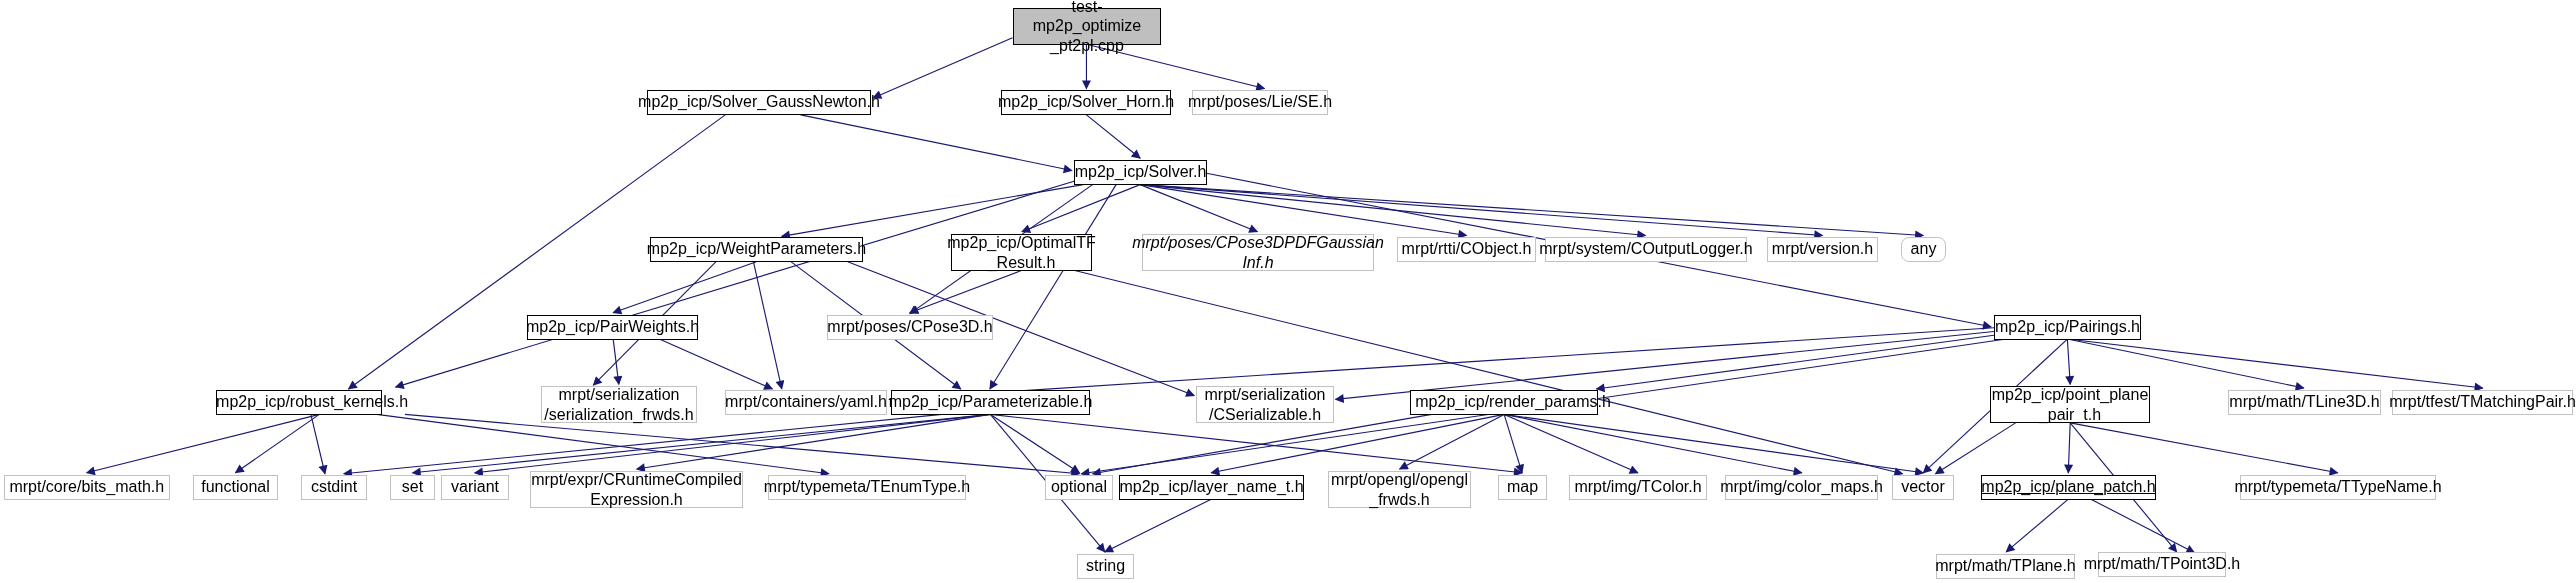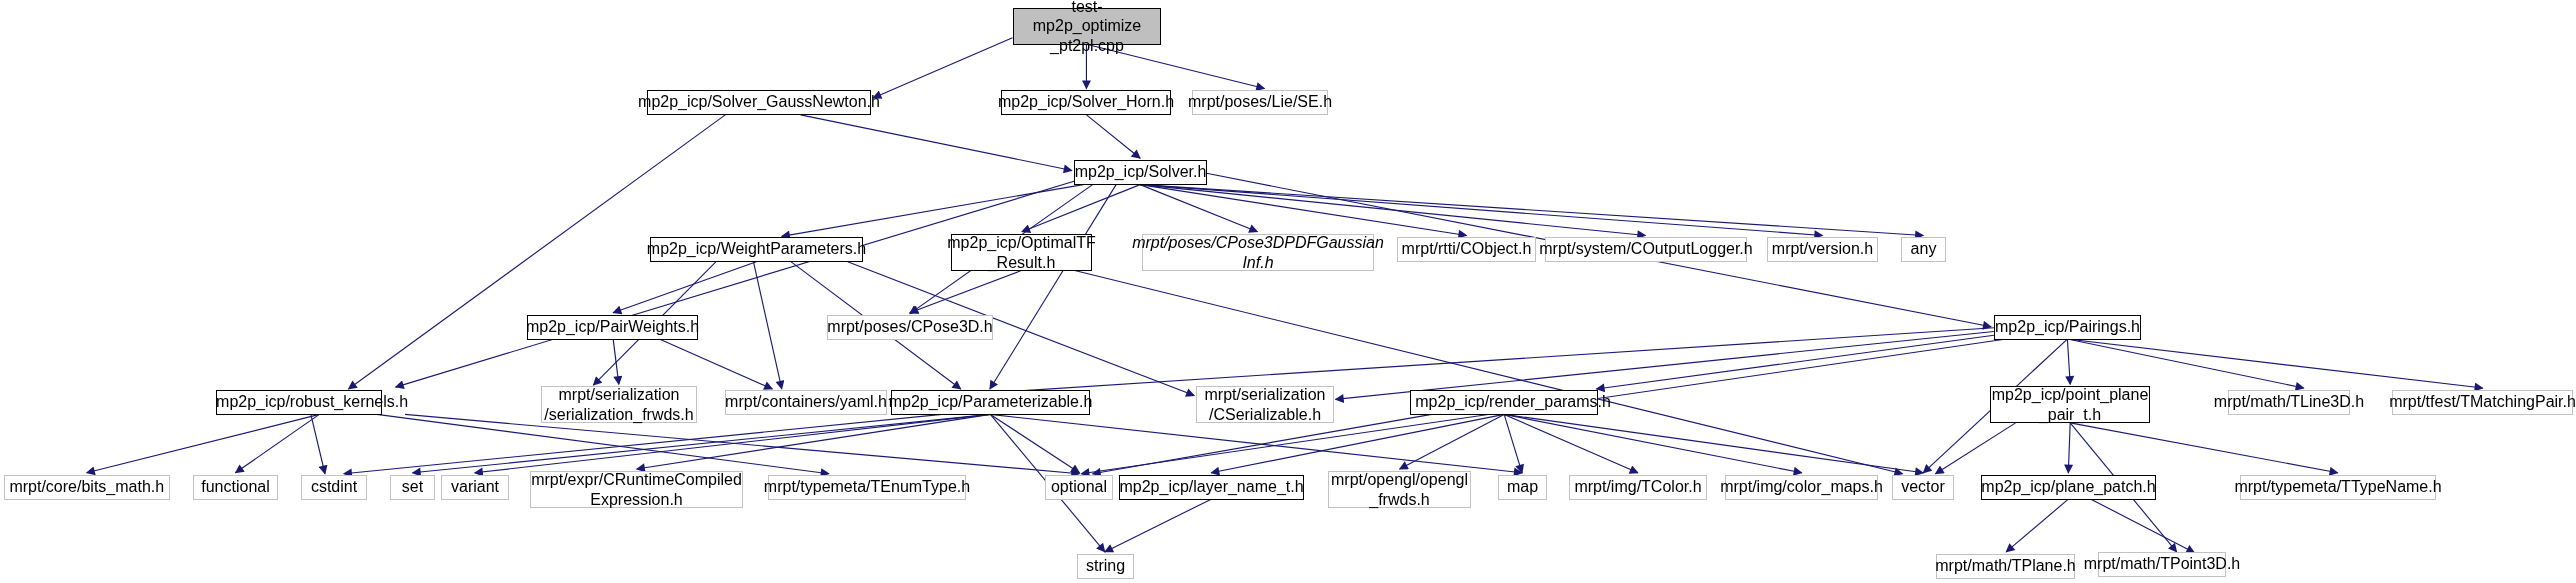--- a/index.html
+++ b/index.html
@@ -107,52 +107,52 @@
       <div class="node ext" style="left: 1192px; top: 90px; width: 136px; height: 24.5px;">mrpt/poses/Lie/SE.h</div>
       <div class="node int" style="left: 1074px; top: 160px; width: 133px; height: 24.5px;">mp2p_icp/Solver.h</div>
       <div class="node int" style="left: 650px; top: 237px; width: 213px; height: 24.5px;">mp2p_icp/WeightParameters.h</div>
       <div class="node int" style="left: 951px; top: 234px; width: 141px; height: 37px;">mp2p_icp/OptimalTF
 _Result.h</div>
       <div class="node ext" style="left: 1142px; top: 234px; width: 232px; height: 37px; font-style: italic;">mrpt/poses/CPose3DPDFGaussian
 Inf.h</div>
       <div class="node ext" style="left: 1397px; top: 237px; width: 139px; height: 24.5px;">mrpt/rtti/CObject.h</div>
       <div class="node ext" style="left: 1545px; top: 237px; width: 202px; height: 24.5px;">mrpt/system/COutputLogger.h</div>
       <div class="node ext" style="left: 1767px; top: 237px; width: 111px; height: 24.5px;">mrpt/version.h</div>
-      <div class="node ext" style="left: 1901px; top: 237px; width: 45px; height: 24.5px;">any</div>
+      <div class="node ext" style="left: 1901px; top: 237px; width: 45px; height: 24.5px; border-radius: 8px;">any</div>
       <div class="node int" style="left: 527px; top: 315px; width: 171px; height: 24.5px;">mp2p_icp/PairWeights.h</div>
       <div class="node ext" style="left: 827px; top: 315px; width: 166px; height: 24.5px;">mrpt/poses/CPose3D.h</div>
       <div class="node int" style="left: 1994px; top: 315px; width: 147px; height: 24.5px;">mp2p_icp/Pairings.h</div>
       <div class="node int" style="left: 216px; top: 390px; width: 166px; height: 24.5px; padding-left: 30px;">mp2p_icp/robust_kernels.h</div>
       <div class="node ext" style="left: 541px; top: 386px; width: 156px; height: 37px;">mrpt/serialization
 /serialization_frwds.h</div>
       <div class="node ext" style="left: 725px; top: 390px; width: 162px; height: 24.5px;">mrpt/containers/yaml.h</div>
       <div class="node int" style="left: 891px; top: 390px; width: 199px; height: 24.5px;">mp2p_icp/Parameterizable.h</div>
       <div class="node ext" style="left: 1196px; top: 386px; width: 138px; height: 37px;">mrpt/serialization
 /CSerializable.h</div>
       <div class="node int" style="left: 1410px; top: 390px; width: 188px; height: 24.5px; padding-left: 22px;">mp2p_icp/render_params.h</div>
       <div class="node int" style="left: 1990px; top: 386px; width: 160px; height: 37px;">mp2p_icp/point_plane
 _pair_t.h</div>
-      <div class="node ext" style="left: 2228px; top: 390px; width: 122px; height: 24.5px;">mrpt/math/TLine3D.h</div>
+      <div class="node ext" style="left: 2228px; top: 390px; width: 153px; height: 24.5px;">mrpt/math/TLine3D.h</div>
       <div class="node ext" style="left: 2392px; top: 390px; width: 181px; height: 24.5px;">mrpt/tfest/TMatchingPair.h</div>
       <div class="node ext" style="left: 3.8px; top: 475px; width: 166px; height: 24.5px;">mrpt/core/bits_math.h</div>
       <div class="node ext" style="left: 193px; top: 475px; width: 85px; height: 24.5px;">functional</div>
       <div class="node ext" style="left: 301px; top: 475px; width: 66px; height: 24.5px;">cstdint</div>
       <div class="node ext" style="left: 390px; top: 475px; width: 45px; height: 24.5px;">set</div>
       <div class="node ext" style="left: 441px; top: 475px; width: 68px; height: 24.5px;">variant</div>
       <div class="node ext" style="left: 530px; top: 471px; width: 213px; height: 37px;">mrpt/expr/CRuntimeCompiled
 Expression.h</div>
       <div class="node ext" style="left: 768px; top: 475px; width: 198px; height: 24.5px;">mrpt/typemeta/TEnumType.h</div>
       <div class="node ext" style="left: 1045px; top: 475px; width: 68px; height: 24.5px;">optional</div>
       <div class="node int" style="left: 1119px; top: 475px; width: 185px; height: 24.5px;">mp2p_icp/layer_name_t.h</div>
       <div class="node ext" style="left: 1328px; top: 471px; width: 143px; height: 37px;">mrpt/opengl/opengl
 _frwds.h</div>
       <div class="node ext" style="left: 1498px; top: 475px; width: 49px; height: 24.5px;">map</div>
       <div class="node ext" style="left: 1569px; top: 475px; width: 138px; height: 24.5px;">mrpt/img/TColor.h</div>
       <div class="node ext" style="left: 1725px; top: 475px; width: 153px; height: 24.5px;">mrpt/img/color_maps.h</div>
       <div class="node ext" style="left: 1892px; top: 475px; width: 62px; height: 24.5px;">vector</div>
-      <div class="node int" style="left: 1981px; top: 475px; width: 175px; height: 24.5px;">mp2p_icp/plane_patch.h</div>
+      <div class="node int" style="left: 1981px; top: 475px; width: 175px; height: 24.5px; text-decoration: underline;">mp2p_icp/plane_patch.h</div>
       <div class="node ext" style="left: 2240px; top: 475px; width: 196px; height: 24.5px;">mrpt/typemeta/TTypeName.h</div>
       <div class="node ext" style="left: 1077px; top: 554px; width: 57px; height: 24.5px;">string</div>
       <div class="node ext" style="left: 1936px; top: 554px; width: 139px; height: 24.5px;">mrpt/math/TPlane.h</div>
       <div class="node ext" style="left: 2098px; top: 552px; width: 128px; height: 24.5px;">mrpt/math/TPoint3D.h</div>
     </div>
 </div>
 
 
 </body></html>

